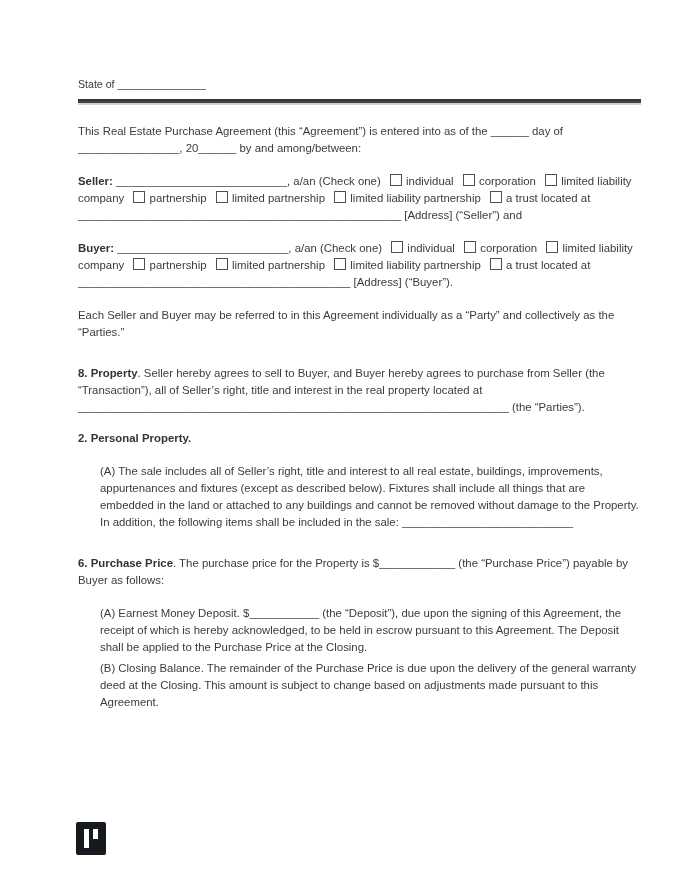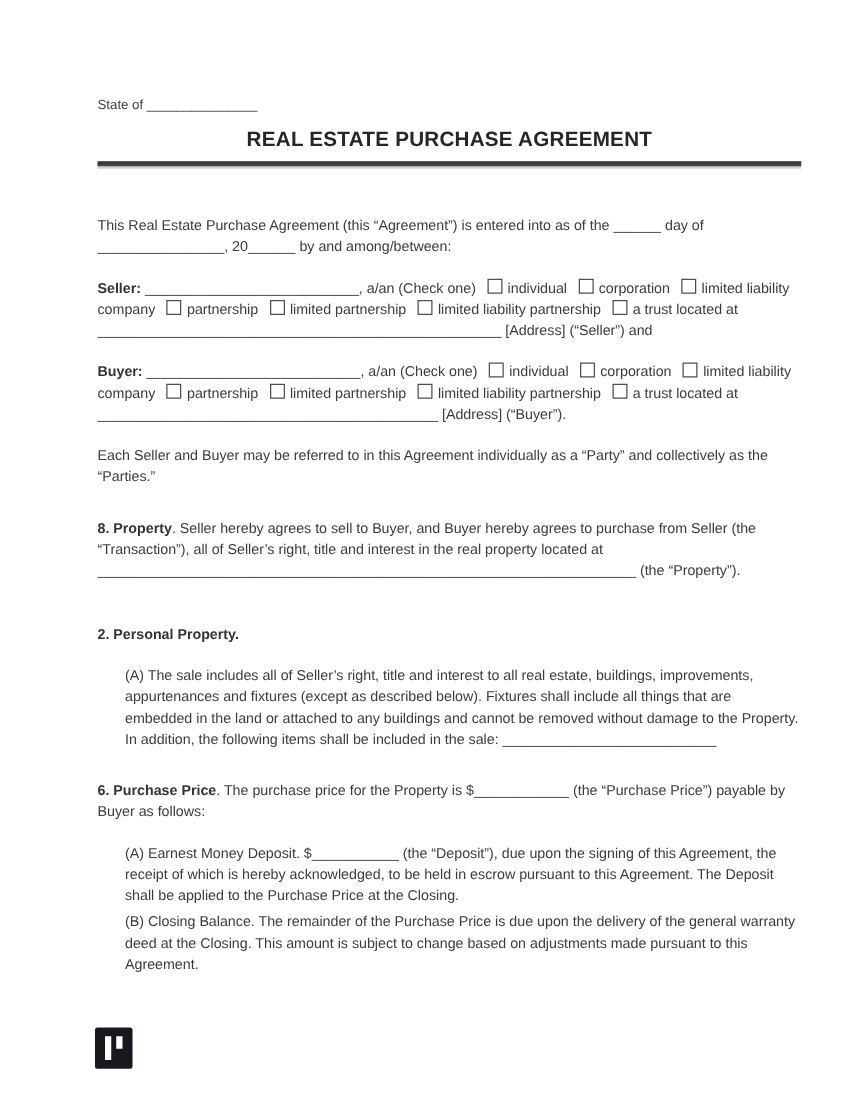--- a/index.html
+++ b/index.html
@@ -25,23 +25,23 @@
     color:#262626;
     letter-spacing:.2px;
   }
   .rule{
     margin-top:6px;
     height:4px;
     background:linear-gradient(#303030,#4a4a4a);
     box-shadow:0 2px 0 rgba(0,0,0,0.18);
   }
   p.para{margin:16px 0 0 0;}
-  p.intro{margin-top:40px;}
+  p.intro{margin-top:20px;}
   p.sect{margin-top:24px;}
-  p.sect2-head{margin-top:34px;}
+  p.sect2-head{margin-top:14px;}
   p.indent{margin-left:22px; }
   p.tight{margin-top:4px;}
   b{color:#333333;}
   .line{display:block;}
   .cb{
     display:inline-block;
     width:10px;height:10px;
     border:1px solid #4f4f4f;
     background:#ffffff;
     vertical-align:-1px;
@@ -64,21 +64,20 @@
 </head>
 <body>
 
 <div class="page">
 
   <div class="stateof">
     <span>State of</span>
     <span>_______________</span>
   </div>
 
-  <h1 class="title">REAL ESTATE PURCHASE AGREEMENT</h1>
   <div class="rule"></div>
 
   <p class="para intro">This Real Estate Purchase Agreement (this “Agreement”) is entered into as of the ______ day of ________________, 20______ by and among/between:</p>
 
   <p class="para">
     <b>Seller:</b><span> ___________________________, a/an (Check one)</span>
     <span class="cb"></span>
     <span>individual</span>
     <span class="cb"></span>
     <span>corporation</span>
@@ -111,21 +110,21 @@
     <span>limited liability partnership</span>
     <span class="cb"></span>
     <span>a trust</span>
     <span>located at ___________________________________________ [Address] (“Buyer”).</span>
   </p>
 
   <p class="para">Each Seller and Buyer may be referred to in this Agreement individually as a “Party” and collectively as the “Parties.”</p>
 
   <p class="para sect">
     <b>8. Property</b><span>. Seller hereby agrees to sell to Buyer, and Buyer hereby agrees to purchase from Seller (the “Transaction”), all of Seller’s right, title and interest in the real property located at</span>
-    <span class="line">____________________________________________________________________ (the “Property”).</span>
+    <span class="line">____________________________________________________________________ (the “Parties”).</span>
   </p>
 
   <p class="para sect2-head">
     <b>2. Personal Property.</b>
   </p>
   <p class="para indent">(A) The sale includes all of Seller’s right, title and interest to all real estate, buildings, improvements, appurtenances and fixtures (except as described below). Fixtures shall include all things that are embedded in the land or attached to any buildings and cannot be removed without damage to the Property. In addition, the following items shall be included in the sale: ___________________________</p>
 
   <p class="para sect">
     <b>6. Purchase Price</b><span>.  The purchase price for the Property is $____________ (the “Purchase Price”) payable by Buyer as follows:</span>
   </p>

